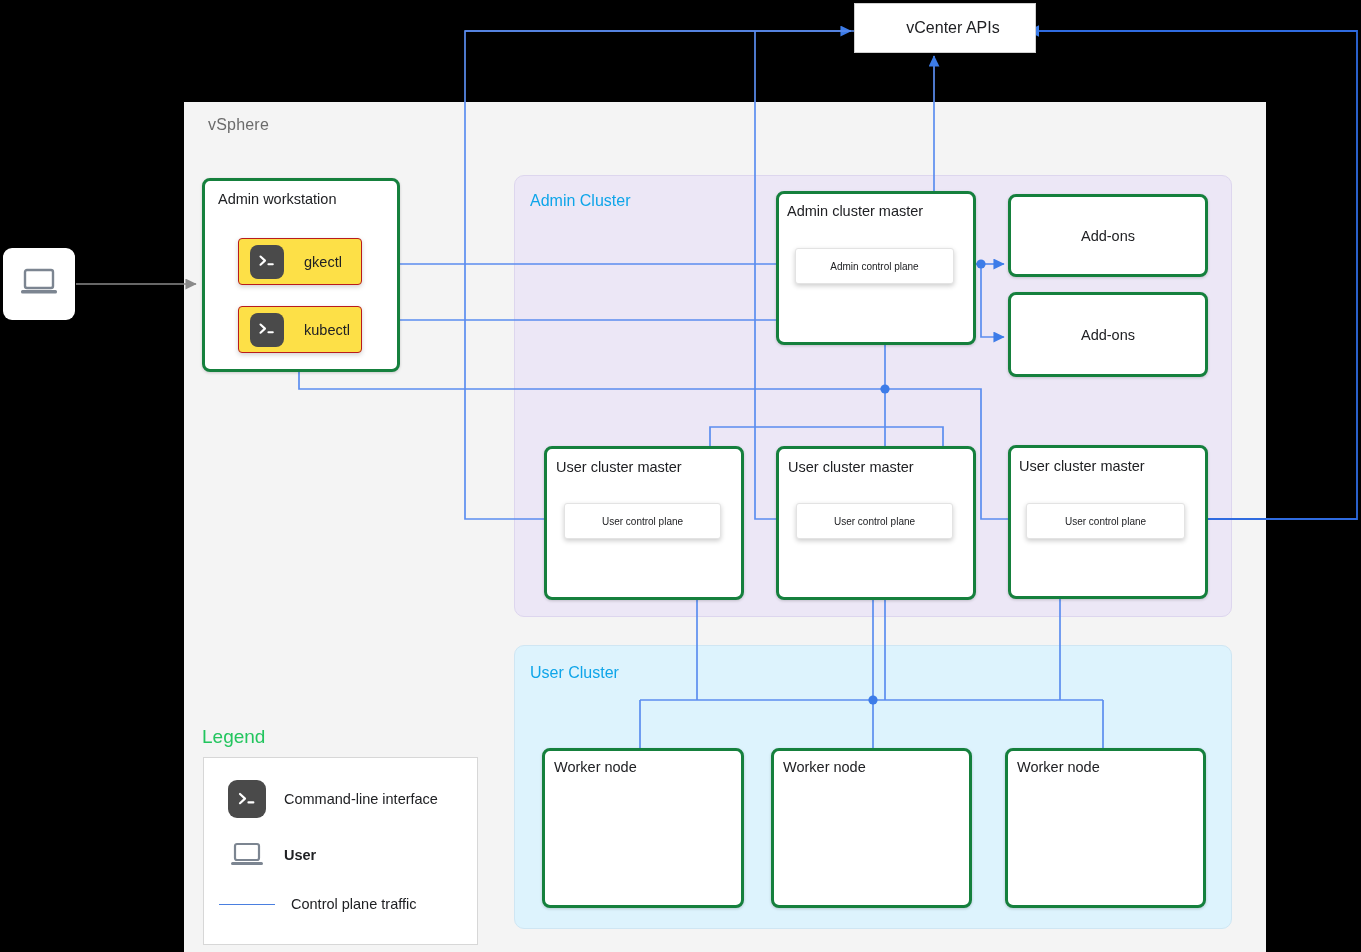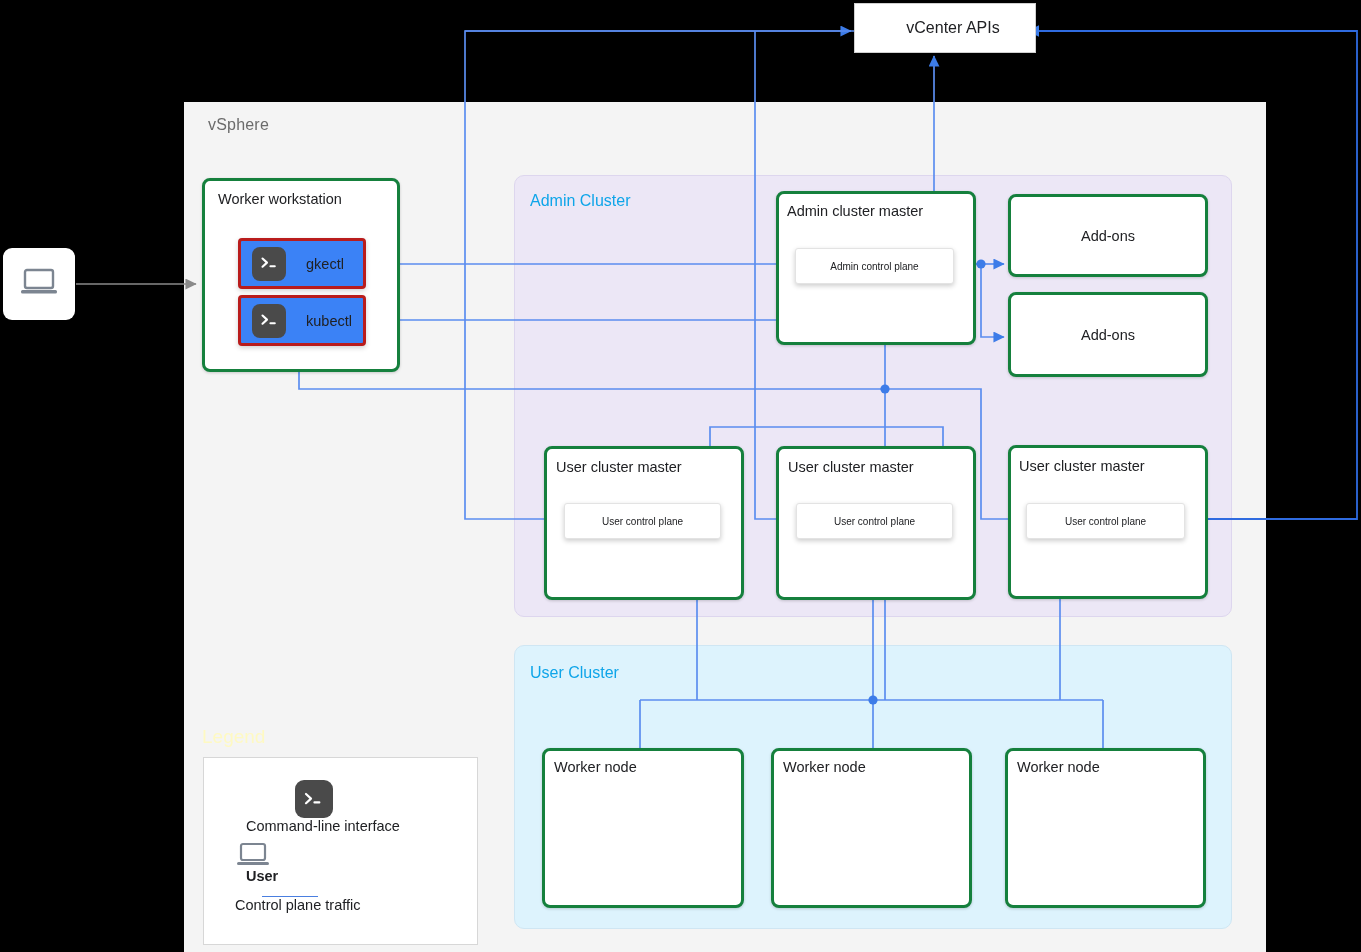--- a/index.html
+++ b/index.html
@@ -15,33 +15,33 @@
   .user-cluster{left:514px;top:645px;width:716px;height:282px;background:#ddf3fd;border:1px solid #cfe6f3;}
 
   .card{position:absolute;background:#fff;border:3px solid #15803d;border-radius:8px;
         box-shadow:0 1px 3px rgba(0,0,0,.18);}
   .card-label{position:absolute;font-size:14.5px;color:#202124;white-space:nowrap;}
 
   .pill{position:absolute;background:#fff;border:1px solid #e3e3e3;border-radius:3px;
         box-shadow:0 2px 5px rgba(0,0,0,.20);display:flex;align-items:center;justify-content:center;
         font-size:10px;color:#202124;white-space:nowrap;}
 
-  .cli-row{position:absolute;background:#3b82f6;border:3px solid #b91c1c;border-radius:4px;
+  .cli-row{position:absolute;background:#fde047;border:1px solid #b91c1c;border-radius:4px;
            box-shadow:0 2px 5px rgba(0,0,0,.18);display:flex;align-items:center;}
   .term-ico{width:34px;height:34px;border-radius:8px;background:#4a4a4a;display:flex;
             align-items:center;justify-content:center;flex:none;margin-left:11px;}
   .term-ico svg{display:block;}
   .cli-txt{margin-left:20px;font-size:14.5px;color:#202124;}
 
   .laptop-box{position:absolute;left:3px;top:248px;width:72px;height:72px;background:#fff;
               border-radius:9px;display:flex;align-items:center;justify-content:center;}
 
-  .legend-title{position:absolute;left:202px;top:726px;font-size:19px;color:#fef9c3;}
+  .legend-title{position:absolute;left:202px;top:726px;font-size:19px;color:#22c55e;}
   .legend-box{position:absolute;left:203px;top:757px;width:273px;height:186px;background:#fff;border:1px solid #d7d7d7;}
-  .lg-row{position:absolute;display:flex;align-items:center;flex-direction:column;}
+  .lg-row{position:absolute;display:flex;align-items:center;}
   .lg-txt{font-size:14.5px;color:#202124;margin-left:18px;white-space:nowrap;}
   .lg-line{width:56px;height:0;border-top:1.6px solid #4a7fe0;}
 
   svg.wires{position:absolute;left:0;top:0;width:1361px;height:952px;pointer-events:none;}
   .vc-box{position:absolute;left:854px;top:3px;width:164px;height:48px;background:#fff;border:1px solid #d0d0d0;
           display:flex;align-items:center;justify-content:center;font-size:16px;color:#202124;padding-left:16px;}
 </style>
 </head>
 <body>
 
@@ -129,33 +129,33 @@
   <div class="laptop-box">
     <span>
       <svg width="40" height="30" viewBox="0 0 40 30">
         <rect x="6" y="3" width="28" height="18" rx="2" fill="none" stroke="#7c8591" stroke-width="2.4"></rect>
         <rect x="2" y="23" width="36" height="3.4" rx="1.5" fill="#7c8591"></rect>
       </svg>
     </span>
   </div>
 
   <div class="card" style="left:202px;top:178px;width:192px;height:188px;"></div>
-  <div class="card-label" style="left:218px;top:191px;">Worker workstation</div>
+  <div class="card-label" style="left:218px;top:191px;">Admin workstation</div>
 
   <div class="cli-row" style="left:238px;top:238px;width:122px;height:45px;">
     <span class="term-ico">
       <svg width="19" height="15" viewBox="0 0 19 15">
         <path d="M2.5,2.5 L7,6.6 L2.5,10.7" fill="none" stroke="#fff" stroke-width="2.1" stroke-linecap="round" stroke-linejoin="round"></path>
         <rect x="9.4" y="9.2" width="6.4" height="2.1" rx="1" fill="#fff"></rect>
       </svg>
     </span>
     <span class="cli-txt">gkectl</span>
   </div>
 
-  <div class="cli-row" style="left:238px;top:295px;width:122px;height:45px;">
+  <div class="cli-row" style="left:238px;top:306px;width:122px;height:45px;">
     <span class="term-ico">
       <svg width="19" height="15" viewBox="0 0 19 15">
         <path d="M2.5,2.5 L7,6.6 L2.5,10.7" fill="none" stroke="#fff" stroke-width="2.1" stroke-linecap="round" stroke-linejoin="round"></path>
         <rect x="9.4" y="9.2" width="6.4" height="2.1" rx="1" fill="#fff"></rect>
       </svg>
     </span>
     <span class="cli-txt">kubectl</span>
   </div>
 
   <div class="card" style="left:776px;top:191px;width:194px;height:148px;"></div>

